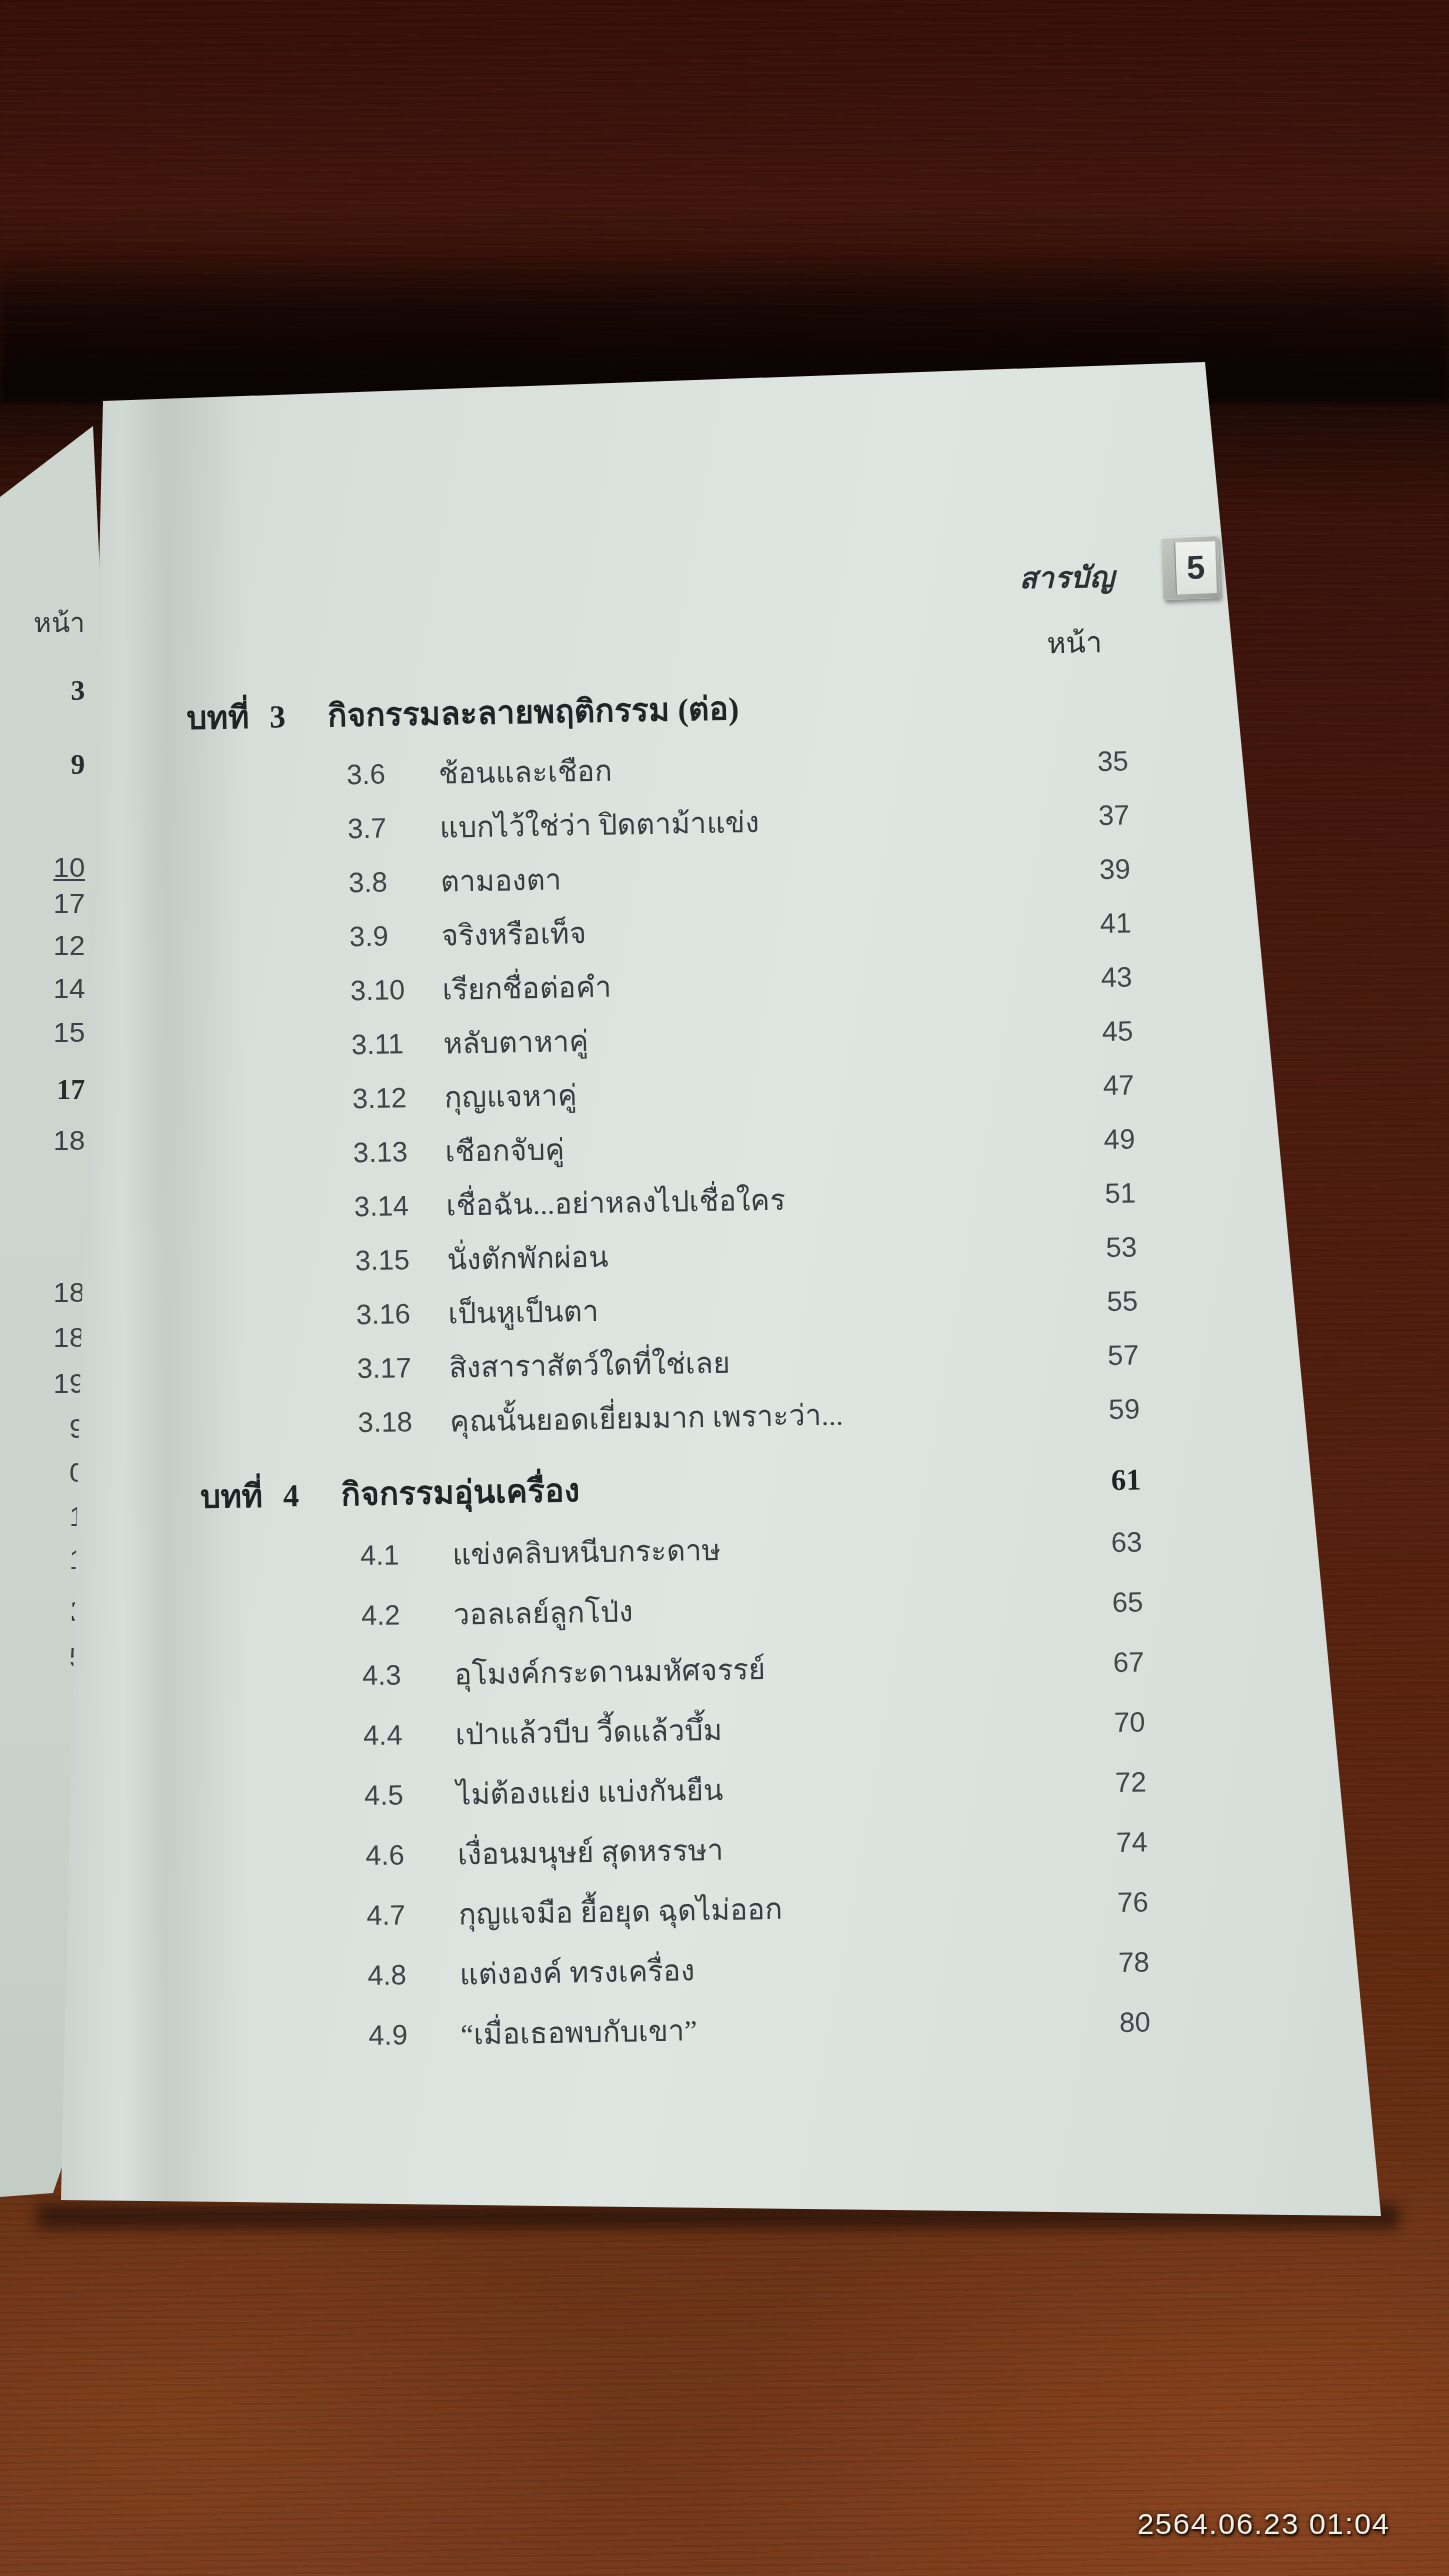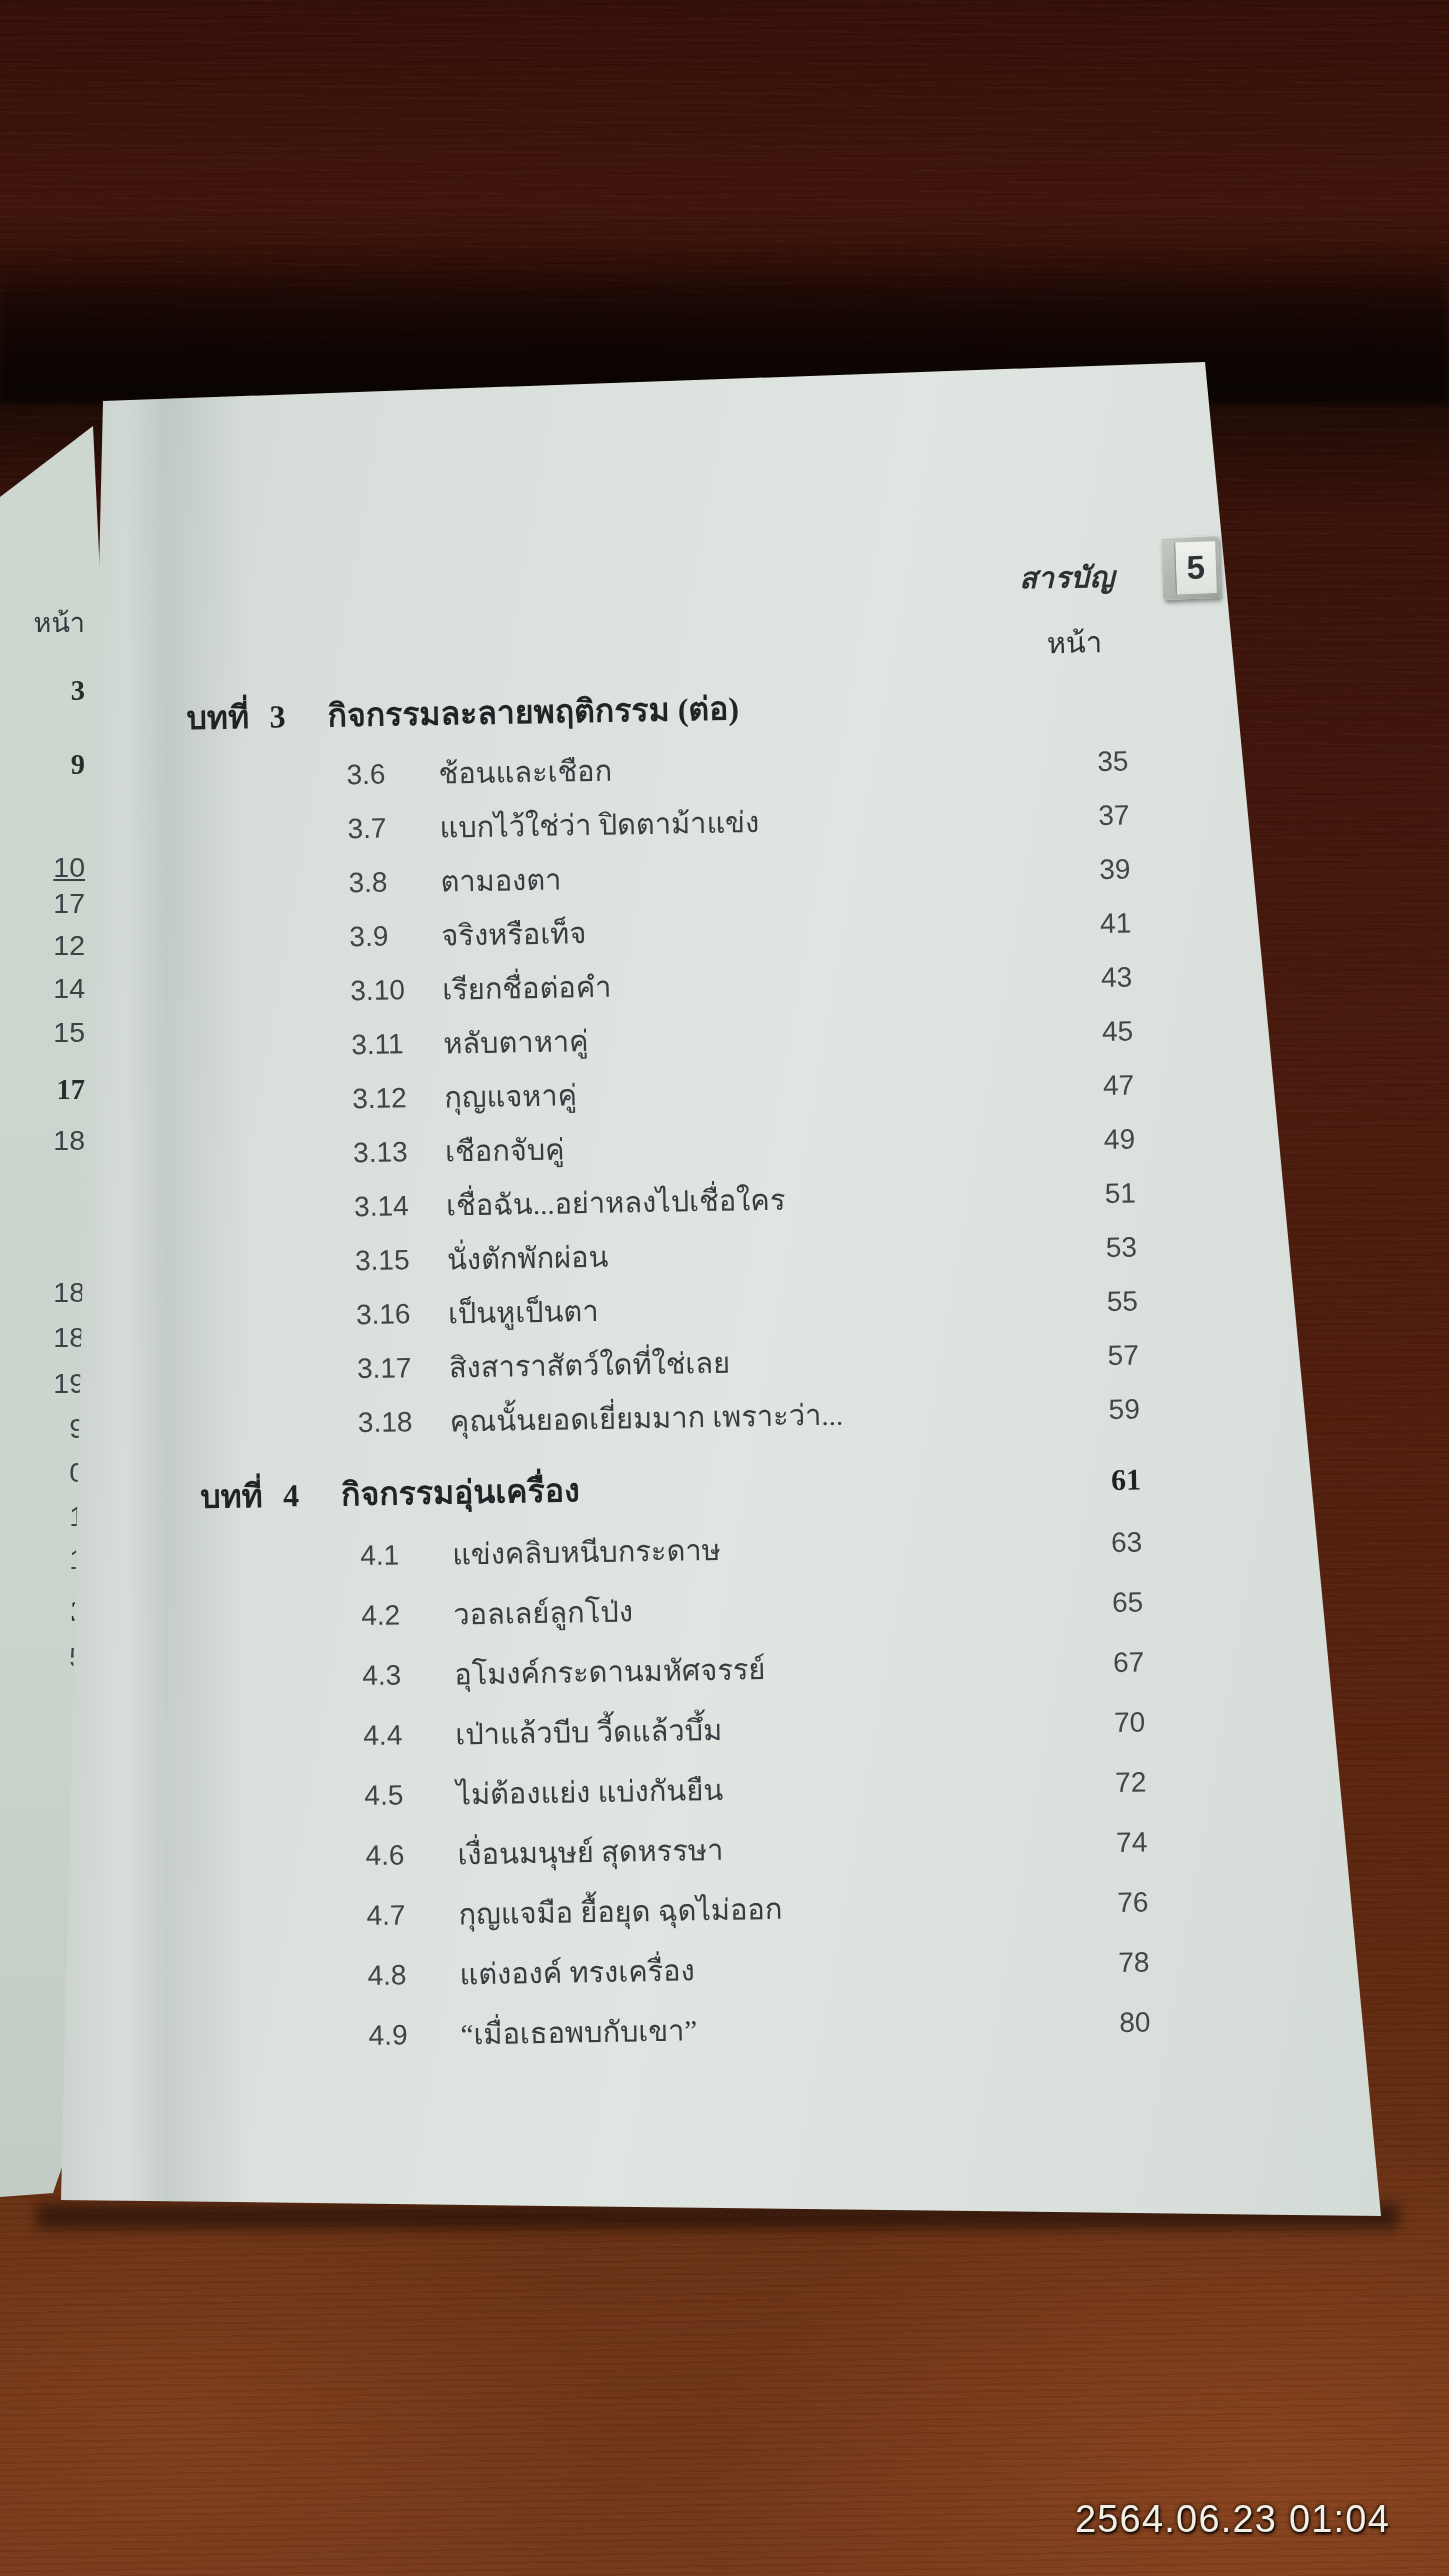--- a/index.html
+++ b/index.html
@@ -67,21 +67,21 @@
   .ch-row .ch-page{width:87px;text-align:right;font-family:"Liberation Serif",serif;font-weight:700;font-size:30px;color:#1d2225;}
   .ch-row.ch4{margin-top:10px;height:66px;}
   .item-row{display:flex;align-items:center;height:54px;}
   .ch4-items .item-row{height:60px;}
   .item-row .sp{width:159px;}
   .item-row .no{width:92px;font-family:"Liberation Sans", sans-serif;font-size:28px;color:#3e4448;}
   .item-row .ti{flex:1;font-size:29px;color:#363c40;}
   .item-row .pg{width:87px;text-align:right;font-family:"Liberation Sans", sans-serif;font-size:28px;color:#40464a;}
 
   .timestamp{position:absolute;right:59px;bottom:35px;
-    font-family:"Liberation Sans", sans-serif;font-size:38px;letter-spacing:1.2px;color:#f3efe4;
+    font-family:"Liberation Sans", sans-serif;font-size:30px;letter-spacing:1.2px;color:#f3efe4;
     text-shadow:0 0 4.3px rgba(0,0,0,.95), 1.2px 1.9px 2.5px rgba(0,0,0,.85);}
 </style>
 </head>
 <body>
 
 <div class="grain"></div>
 <div class="shadow-band"></div>
 <div class="below-shadow"></div>
 
 <div class="left-page">

